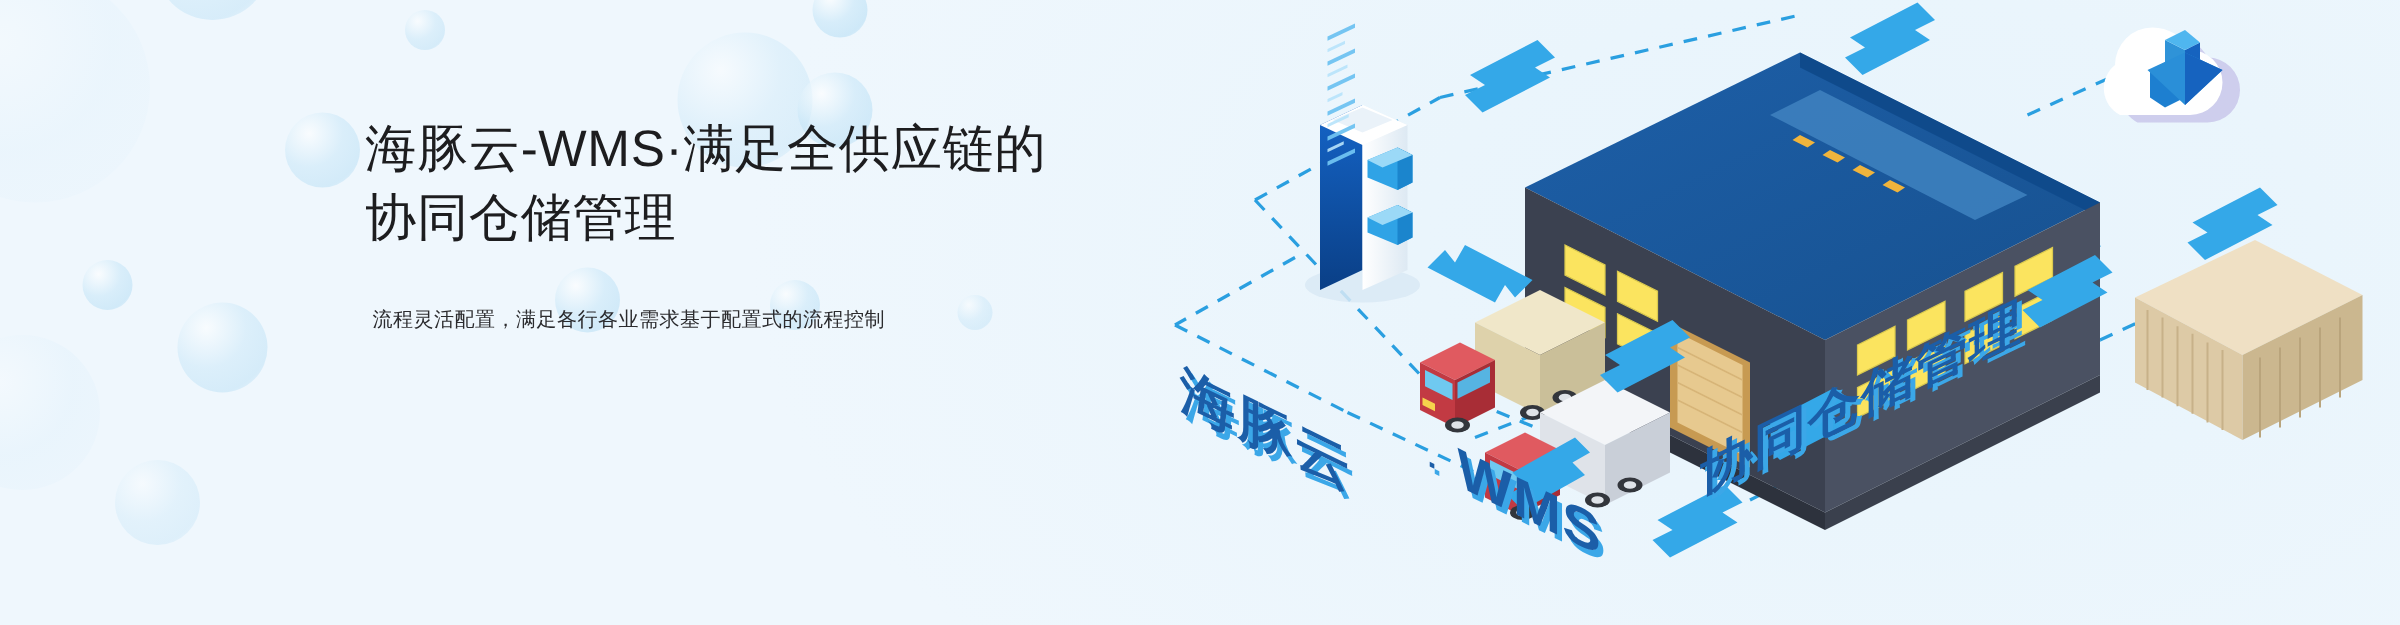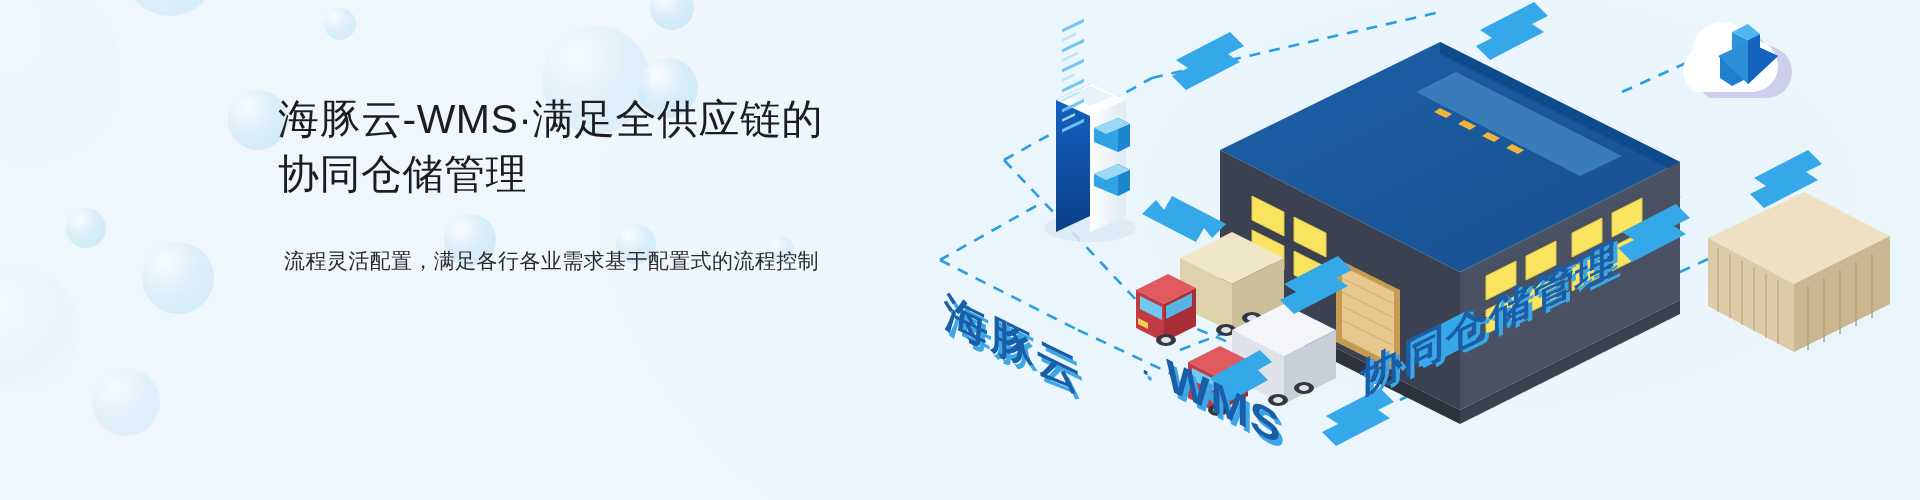--- a/index.html
+++ b/index.html
@@ -18,29 +18,29 @@
   .bubble{
     position:absolute;border-radius:50%;
     background:radial-gradient(circle at 32% 28%, rgba(255,255,255,.95) 0%, rgba(201,231,248,.85) 45%, rgba(160,212,241,.55) 75%, rgba(160,212,241,0) 100%);
     pointer-events:none;
   }
   .bubble.flat{
     background:radial-gradient(circle at 35% 30%, rgba(255,255,255,.75) 0%, rgba(210,235,250,.55) 50%, rgba(180,220,245,.18) 80%, rgba(180,220,245,0) 100%);
   }
   
   #copy{
-    position:absolute;left:278px;top:92px;width:640px;
+    position:absolute;left:292px;top:92px;width:640px;
   }
   #title{
     font-size:41px;line-height:1.33;color:#1d1d1f;letter-spacing:.5px;
     font-weight:400;white-space:pre-line;
   }
   #subtitle{
     margin-top:44px;margin-left:6px;
-    font-size:21px;line-height:1.5;color:#2b2b2e;letter-spacing:.4px;
+    font-size:16px;line-height:1.5;color:#2b2b2e;letter-spacing:.4px;
   }
   
   #art{position:absolute;left:880px;top:0;width:1040px;height:500px;}
   #art svg{display:block;width:1040px;height:500px;}
 </style>
 </head>
 <body>
 
 <div id="banner">
 

